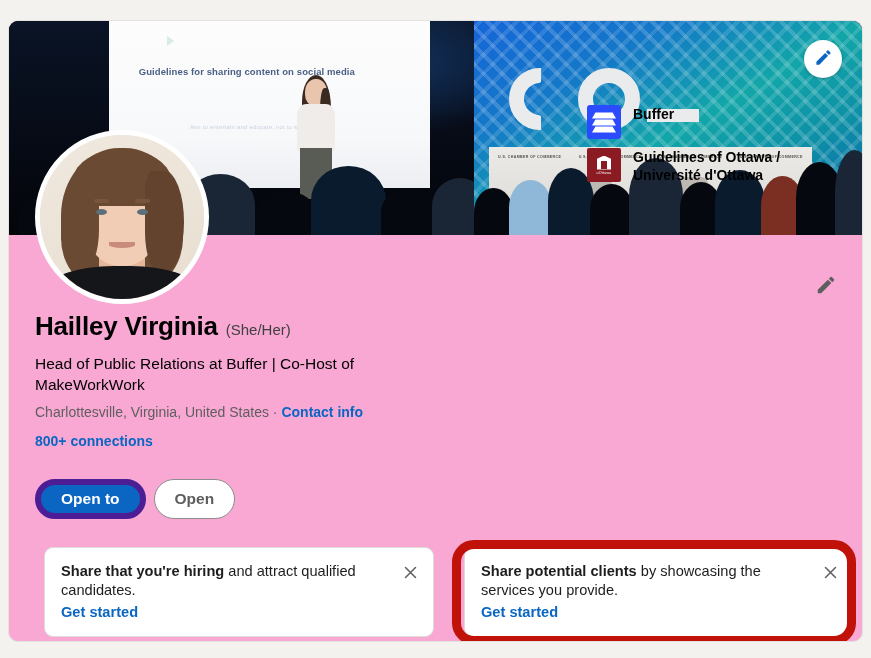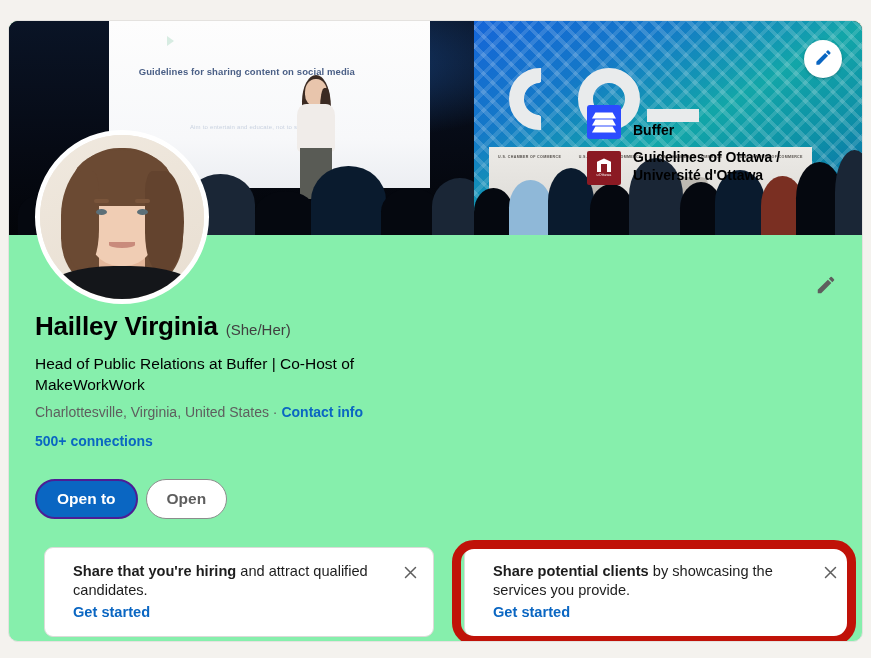--- a/index.html
+++ b/index.html
@@ -13,21 +13,21 @@
     font-family: "Liberation Sans", sans-serif;
     overflow: hidden;
   }
 
   .profile-card {
     position: absolute;
     left: 8px;
     top: 20px;
     width: 855px;
     height: 622px;
-    background: #86efac;
+    background: #f9a8d4;
     border: 1px solid #e4e2df;
     border-radius: 10px;
     box-sizing: border-box;
     overflow: hidden;
   }
 
   
   .banner {
     position: relative;
     width: 100%;
@@ -385,21 +385,21 @@
 
   
   .orgs {
     position: absolute;
     left: 578px;
     top: 84px;
     width: 250px;
   }
   .org {
     display: flex;
-    align-items: flex-end;
+    align-items: flex-start;
     gap: 12px;
     margin-bottom: 9px;
   }
   .org-name {
     font-size: 14px;
     font-weight: 700;
     color: #000000;
     line-height: 1.32;
   }
   .logo-buffer {
@@ -466,21 +466,21 @@
     font-weight: 700;
     display: flex;
     align-items: center;
     cursor: pointer;
     box-sizing: border-box;
     font-family: "Liberation Sans", sans-serif;
   }
   .btn-primary {
     background: #0a66c2;
     color: #ffffff;
-    border: 2px solid #4c1d95;
+    border: 6px solid #4c1d95;
     text-align: right;
   }
   .btn-outline {
     background: #ffffff;
     color: #5e5e5e;
     border: 1px solid #8c8c8c;
   }
 
   
   .promos {
@@ -490,21 +490,21 @@
     display: flex;
     gap: 30px;
   }
   .promo {
     width: 390px;
     min-height: 90px;
     background: #ffffff;
     border: 1px solid #dcdbd8;
     border-radius: 9px;
     box-sizing: border-box;
-    padding: 14px 16px 13px 28px;
+    padding: 14px 16px 13px 16px;
     position: relative;
   }
   .promo-text {
     font-size: 14.6px;
     color: #1d1d1d;
     line-height: 1.32;
     padding-right: 32px;
   }
   .promo-text b { font-weight: 700; }
   .promo-cta {
@@ -641,21 +641,21 @@
     </div>
 
     <div class="headline">Head of Public Relations at Buffer | Co-Host of MakeWorkWork</div>
 
     <div class="location">
       <span>Charlottesville, Virginia, United States</span>
       <span>·</span>
       <span class="link">Contact info</span>
     </div>
 
-    <div class="connections">500+ connections</div>
+    <div class="connections">800+ connections</div>
   </div>
 
   <div class="orgs">
     <div class="org">
       <div class="logo-buffer">
         <div class="buf-layer a"></div>
         <div class="buf-layer b"></div>
         <div class="buf-layer c"></div>
       </div>
       <div class="org-name">Buffer</div>

